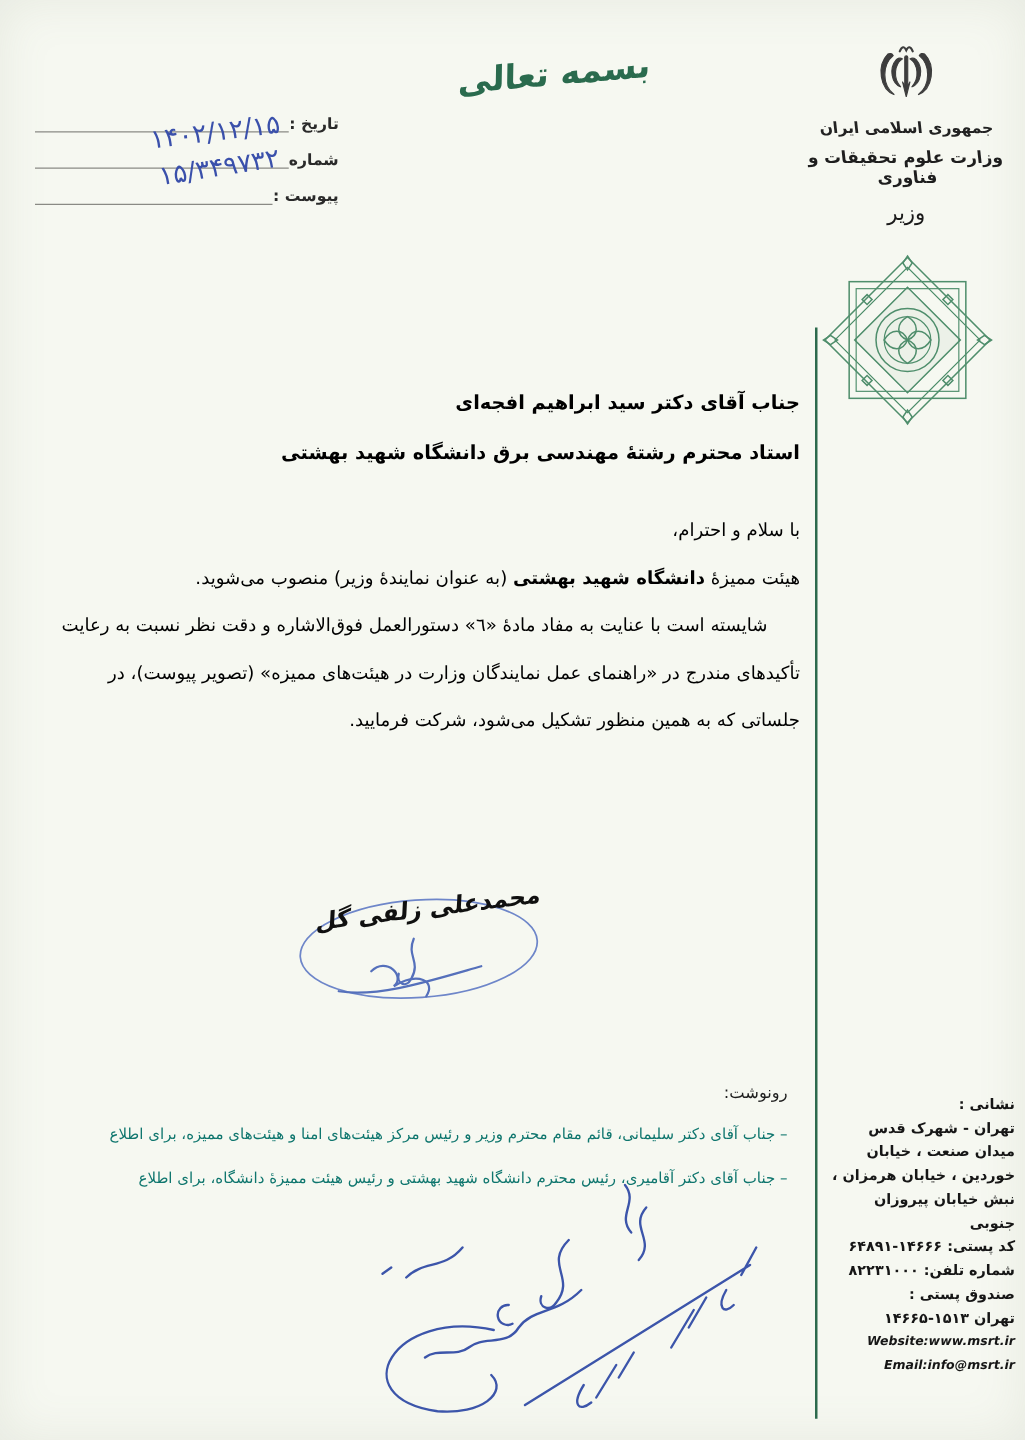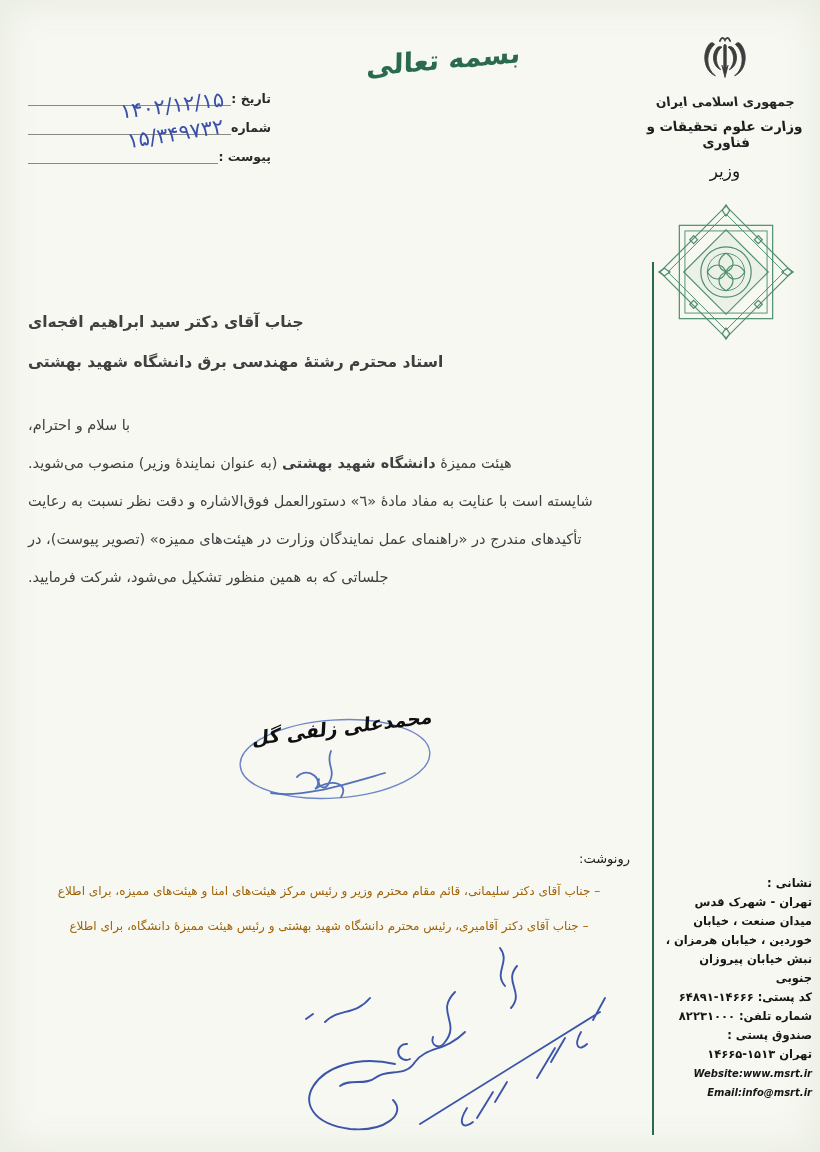--- a/index.html
+++ b/index.html
@@ -31,36 +31,36 @@
   .gov { position:absolute; left:638px; top:32px; width:174px; text-align:center; direction:rtl; }
   .gov .emblem { width:52px; height:58px; margin:0 auto 4px; display:block; }
   .gov-country  { font-size:12.5px; font-weight:bold; color:#222; transform:skewX(6deg); }
   .gov-ministry { font-size:13.5px; font-weight:bold; color:#1e1e1e; margin-top:9px; transform:skewX(6deg); }
   .gov-title    { font-size:17px; font-weight:normal; color:#1a1a1a; margin-top:11px; letter-spacing:6px; }
   
   .seal { position:absolute; left:656px; top:202px; width:140px; height:140px; }
   .vrule { position:absolute; left:652px; top:262px; width:2px; height:873px; background:#2c6a4d; }
   
   .letter { position:absolute; left:28px; top:302px; width:612px; direction:rtl; }
-  .l { white-space:nowrap; text-align:left; font-size:14.5px; height:38px; line-height:38px; color:#404040; }
+  .l { white-space:nowrap; text-align:right; font-size:14.5px; height:38px; line-height:38px; color:#000000; }
   .recipient { font-weight:bold; font-size:15.5px; height:40px; line-height:40px; }
   .spacer24 { height:24px; }
   .indent { padding-right:26px; }
   .b { font-weight:bold;margin-top:40px; }
   
   .sig-name {
     position:absolute; left:252px; top:716px; direction:rtl; white-space:nowrap;
     font-size:19px; font-weight:bold; color:#101010; letter-spacing:1px;
     transform:rotate(-7deg) skewX(-10deg);
   }
   .sig-svg { position:absolute; left:233px; top:703px; width:204px; height:110px; }
   
   .cc { position:absolute; left:28px; top:848px; width:602px; direction:rtl; }
-  .cc-head { font-size:13px; text-align:right; color:#1d1d1d; height:26px; line-height:22px; }
-  .cc-item { font-size:12px; text-align:center; white-space:nowrap; color:#a16207; height:35px; line-height:35px; }
+  .cc-head { font-size:13px; text-align:right; color:#1d1d1d; height:26px; line-height:22px;margin-top:16px; }
+  .cc-item { font-size:12px; text-align:right; white-space:nowrap; color:#0f766e; height:35px; line-height:35px; }
   
   .note-svg { position:absolute; left:255px; top:928px; width:352px; height:222px; }
   
   .addr {
     position:absolute; left:662px; top:874px; width:150px; direction:rtl;
     text-align:right; font-weight:bold; font-size:11.5px; line-height:19px; color:#161616;
   }
   .addr .latin { direction:ltr; font-style:italic; font-size:10px; letter-spacing:0; }
 </style>
 </head>

